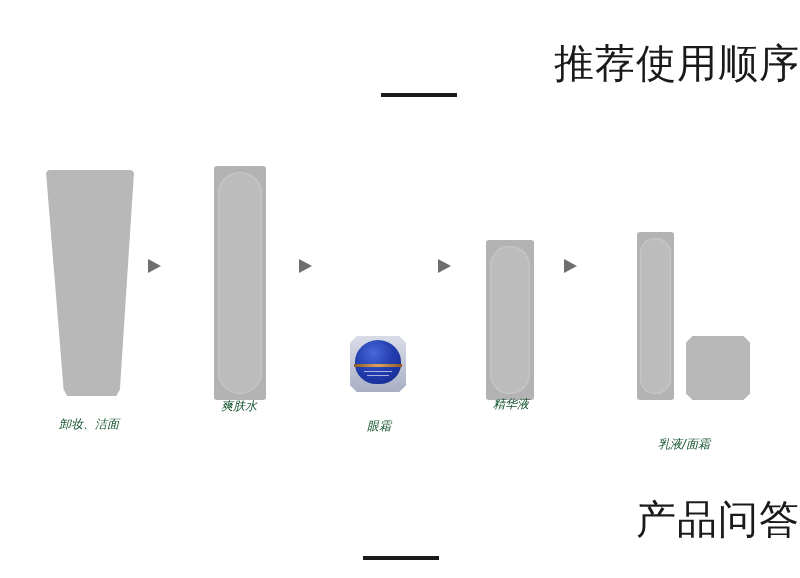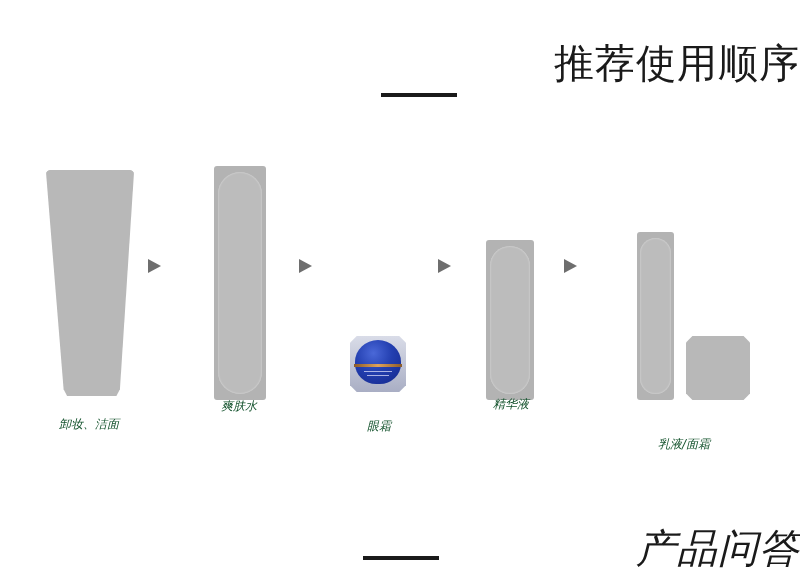--- a/index.html
+++ b/index.html
@@ -121,14 +121,14 @@
 <div class="step-label" style="left:511px; top:396px;">精华液</div>
 
 <div class="arrow" style="left:564px; top:259px;"></div>
 
 <div class="product lotion">
     <div class="inner"></div>
   </div>
 <div class="product cream"></div>
 <div class="step-label" style="left:684px; top:416px;margin-top:20px;">乳液/面霜</div>
 
-<h1 class="section-title" style="top:521px;font-style:italic;">产品问答</h1>
+<h1 class="section-title" style="top:492px;">产品问答</h1>
 <div class="title-underline" style="left:363px; top:556px; width:76px;"></div>
 
 </body></html>

